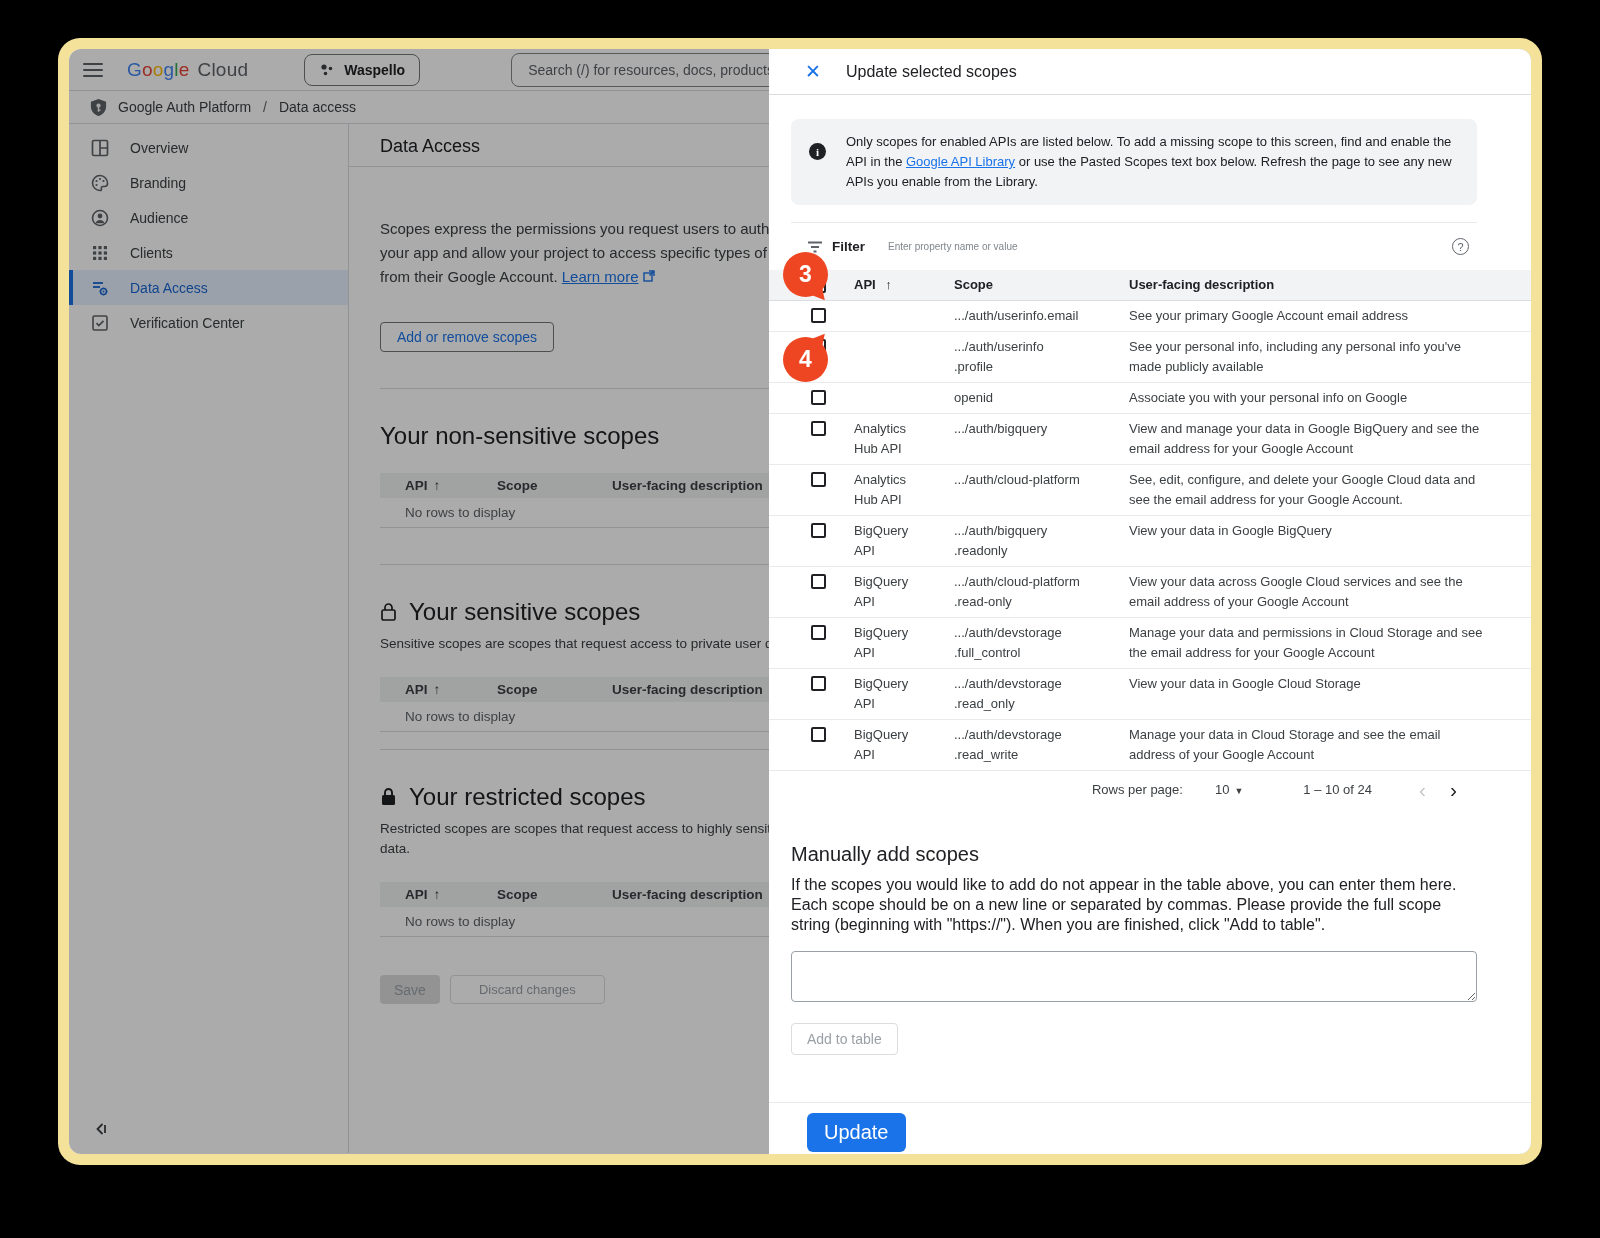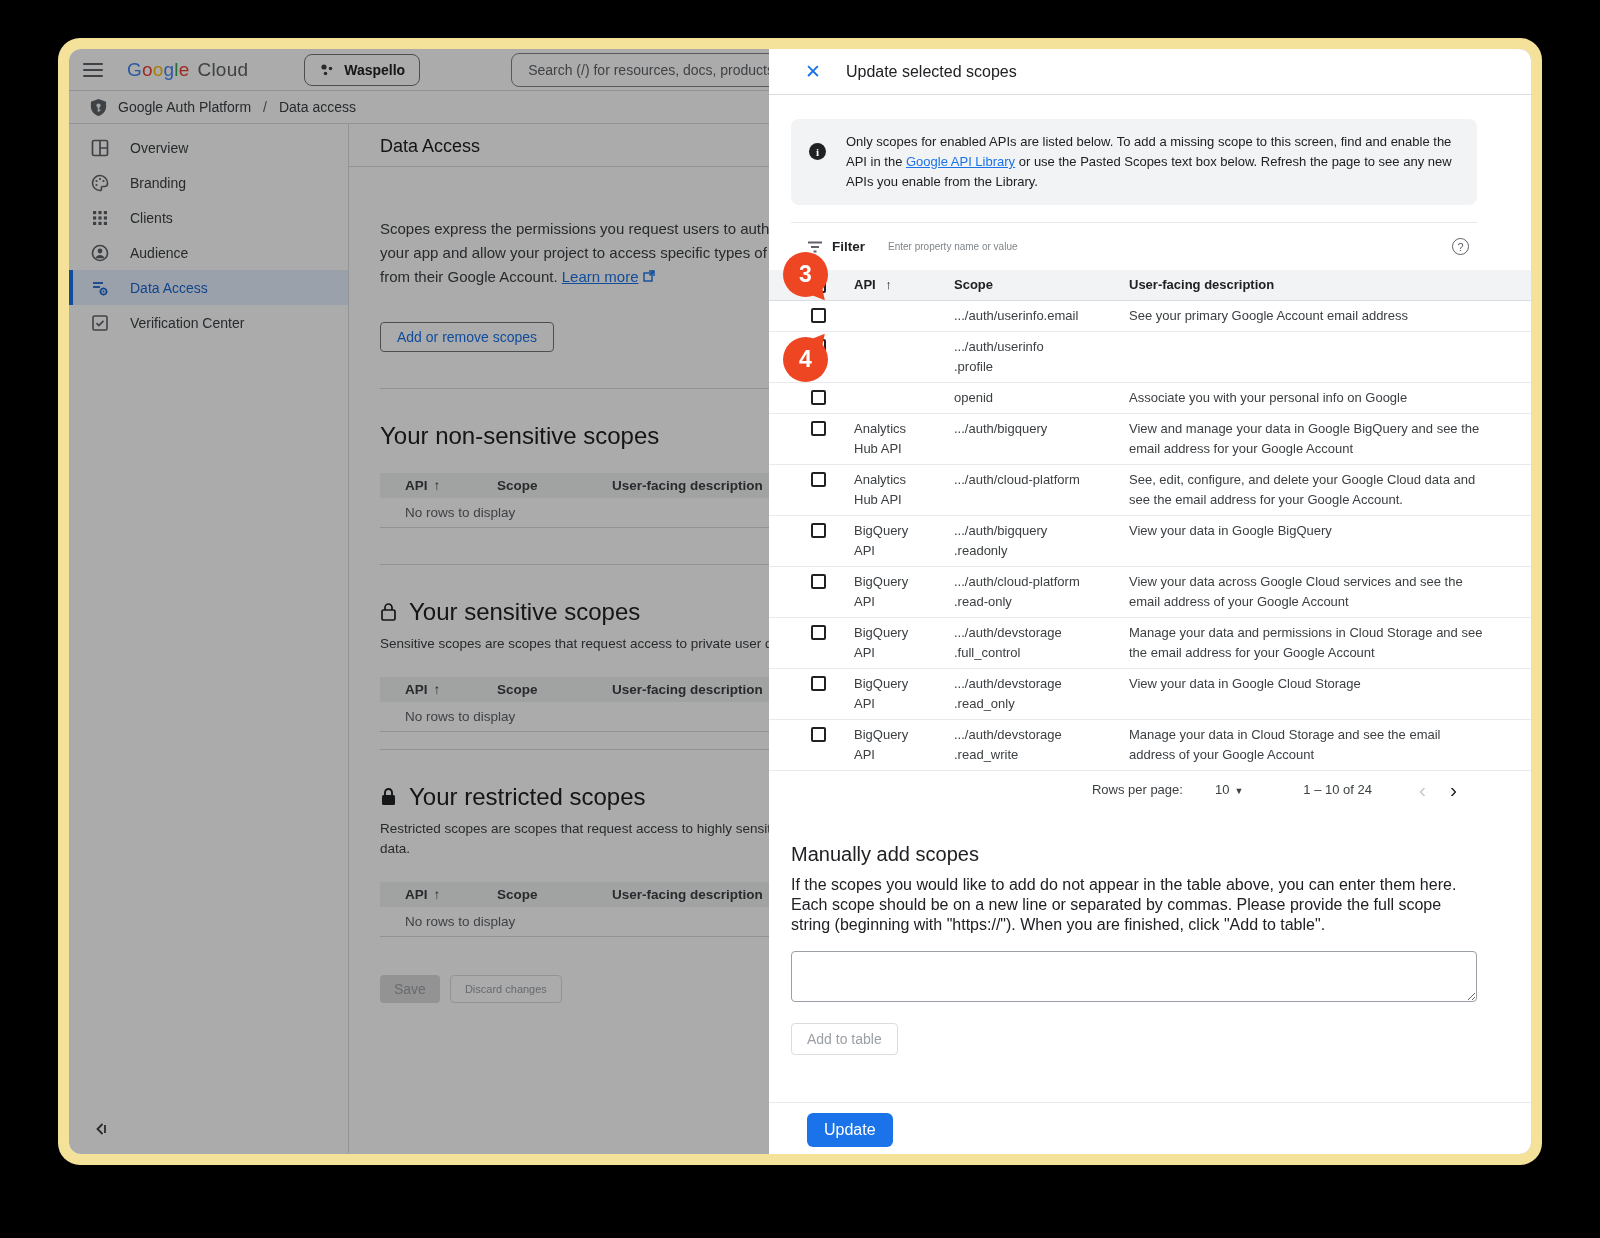--- a/index.html
+++ b/index.html
@@ -42,21 +42,21 @@
   .addscopes { margin-top:33px; display:inline-block; border:1px solid #747775; border-radius:4px; color:#1a73e8; font-weight:500; font-size:14px; padding:6px 16px; background:#fff; cursor:pointer; }
   .secrule { margin-top:36px; width:540px; border-bottom:1px solid #dadce0; }
   .sechead { margin-top:33px; font-size:24px; color:#202124; display:flex; align-items:center; gap:12px; }
   .secdesc { margin-top:8px; font-size:13.5px; color:#3c4043; width:440px; line-height:20px; }
   .mtable { margin-top:23px; width:540px; font-size:13.5px; }
   .mtable .mhead { background:#f1f3f4; height:25px; display:grid; grid-template-columns:92px 115px 1fr; align-items:center; padding-left:25px; color:#3c4043; font-weight:600; }
   .mtable .mempty { height:30px; display:flex; align-items:center; padding-left:25px; color:#5f6368; border-bottom:1px solid #dadce0; }
   .uparrow { font-weight:700; margin-left:6px; }
   .btnrow { margin-top:38px; display:flex; gap:10px; }
   .savebtn { background:#dcdcdc; border:0; border-radius:4px; color:#9aa0a6; font-size:14px; padding:6px 14px; }
-  .discardbtn { background:transparent; border:1px solid #dadce0; border-radius:4px; color:#9aa0a6; font-size:11px; padding:6px 14px; }
+  .discardbtn { background:transparent; border:1px solid #dadce0; border-radius:4px; color:#9aa0a6; font-size:13px; padding:6px 28px; }
 
   
   .panel { position:absolute; top:0; right:0; bottom:0; width:762px; background:#fff; z-index:10; }
   .phead { height:46px; display:flex; align-items:center; padding-left:36px; border-bottom:1px solid #dadce0; }
   .pclose { color:#1a73e8; font-size:19px; cursor:pointer; line-height:1; }
   .ptitle { margin-left:25px; font-size:16px; color:#202124; }
   .pcontent { padding:0 54px 0 22px; }
 
   .banner { margin-top:24px; background:#f1f3f4; border-radius:8px; padding:13px 18px; display:flex; gap:20px; }
   .infoicon { flex:0 0 17px; width:17px; height:17px; border-radius:50%; background:#202124; color:#fff; font-size:11px; font-weight:700; display:flex; align-items:center; justify-content:center; margin-top:11px; font-family:"Liberation Serif", serif; }
@@ -84,21 +84,21 @@
   .pagesel { margin-right:60px; font-weight:500; cursor:pointer; }
   .caret { font-size:9px; margin-left:5px; color:#3c4043; }
   .chev { font-size:21px; line-height:1; padding:0 12px; cursor:pointer; color:#202124; }
   .chev.dis { color:#c4c7ca; }
 
   .manhead { margin-top:36px; font-size:20px; color:#202124; }
   .manpara { margin-top:9px; font-size:16px; line-height:20px; color:#202124; }
   .manbox { margin-top:16px; width:100%; height:51px; border:1px solid #9aa0a6; border-radius:4px; resize:both; font-family:inherit; font-size:13px; padding:6px 8px; color:#202124; }
   .addtable { margin-top:17px; background:#fff; border:1px solid #dadce0; border-radius:4px; color:#9aa0a6; font-size:14px; padding:7px 15px; }
   .pfoot { margin:47px -54px 0 -22px; border-top:1px solid #e8eaed; padding:10px 0 0 38px; }
-  .updatebtn { background:#1a73e8; color:#fff; border:0; border-radius:6px; font-size:16px; font-weight:500; padding:8px 17px; cursor:pointer; }
+  .updatebtn { background:#1a73e8; color:#fff; border:0; border-radius:6px; font-size:20px; font-weight:500; padding:8px 17px; cursor:pointer; }
 
   
   .badge { position:absolute; width:45px; height:45px; border-radius:50%; background:#ee4623; color:#fff; font-size:23px; font-weight:700; display:flex; align-items:center; justify-content:center; z-index:20; }
   .badge::after { content:""; position:absolute; width:0; height:0; border-style:solid; }
   .badge.b3 { left:714px; top:203px; }
   .badge.b3::after { right:2px; bottom:-6px; border-width:14px 4px 0 12px; border-color:#ee4623 transparent transparent transparent; transform:rotate(-28deg); }
   .badge.b4 { left:714px; top:288px; }
   .badge.b4::after { right:2px; top:-6px; border-width:0 4px 14px 12px; border-color:transparent transparent #ee4623 transparent; transform:rotate(28deg); }
 
   svg { display:block; }
@@ -164,41 +164,41 @@
                 <path d="M9 1.5a7.5 7.5 0 100 15c1.2 0 1.8-.9 1.4-1.9-.4-1 .2-2.1 1.4-2.1h1.7c1.7 0 3-1.3 3-3C16.5 5 13 1.5 9 1.5z" fill="none" stroke="#5f6368" stroke-width="1.6"></path>
                 <circle cx="5.5" cy="7" r="1.1" fill="#5f6368"></circle>
                 <circle cx="9" cy="5" r="1.1" fill="#5f6368"></circle>
                 <circle cx="12.5" cy="7" r="1.1" fill="#5f6368"></circle>
                 <circle cx="5.5" cy="11" r="1.1" fill="#5f6368"></circle>
               </svg>
           <span>Branding</span>
         </div>
         <div class="sitem">
           <svg width="18" height="18" viewBox="0 0 18 18">
+                <circle cx="9" cy="9" r="7.5" fill="none" stroke="#5f6368" stroke-width="1.6"></circle>
+                <circle cx="9" cy="7" r="2.4" fill="#5f6368"></circle>
+                <path d="M4.5 14.2c.8-2.2 2.5-3.3 4.5-3.3s3.7 1.1 4.5 3.3" fill="#5f6368"></path>
+              </svg>
+          <span>Audience</span>
+        </div>
+        <div class="sitem">
+          <svg width="18" height="18" viewBox="0 0 18 18">
                 <g fill="#5f6368">
                   <rect x="2" y="2" width="3.2" height="3.2"></rect>
                   <rect x="7.4" y="2" width="3.2" height="3.2"></rect>
                   <rect x="12.8" y="2" width="3.2" height="3.2"></rect>
                   <rect x="2" y="7.4" width="3.2" height="3.2"></rect>
                   <rect x="7.4" y="7.4" width="3.2" height="3.2"></rect>
                   <rect x="12.8" y="7.4" width="3.2" height="3.2"></rect>
                   <rect x="2" y="12.8" width="3.2" height="3.2"></rect>
                   <rect x="7.4" y="12.8" width="3.2" height="3.2"></rect>
                   <rect x="12.8" y="12.8" width="3.2" height="3.2"></rect>
                 </g>
               </svg>
           <span>Clients</span>
-        </div>
-        <div class="sitem">
-          <svg width="18" height="18" viewBox="0 0 18 18">
-                <circle cx="9" cy="9" r="7.5" fill="none" stroke="#5f6368" stroke-width="1.6"></circle>
-                <circle cx="9" cy="7" r="2.4" fill="#5f6368"></circle>
-                <path d="M4.5 14.2c.8-2.2 2.5-3.3 4.5-3.3s3.7 1.1 4.5 3.3" fill="#5f6368"></path>
-              </svg>
-          <span>Audience</span>
         </div>
         <div class="sitem sel">
           <svg width="18" height="18" viewBox="0 0 18 18">
                 <g stroke="#1967d2" stroke-width="1.8">
                   <line x1="2" y1="4" x2="12" y2="4"></line>
                   <line x1="2" y1="8" x2="9" y2="8"></line>
                 </g>
                 <circle cx="12.5" cy="12.5" r="3" fill="none" stroke="#1967d2" stroke-width="1.6"></circle>
                 <circle cx="12.5" cy="12.5" r="1" fill="#1967d2"></circle>
                 <g stroke="#1967d2" stroke-width="1.4">
@@ -343,20 +343,21 @@
               </span>
           <span class="desccell">See your primary Google Account email address</span>
         </div>
         <div class="prow">
           <span class="cb"></span>
           <span class="apicell"><span></span></span>
           <span class="scopecell">
                 <span>.../auth/userinfo</span>
                 <span>.profile</span>
               </span>
+          <span class="desccell">See your personal info, including any personal info you've made publicly available</span>
         </div>
         <div class="prow">
           <span class="cb"></span>
           <span class="apicell"><span></span></span>
           <span class="scopecell">
                 <span>openid</span>
                 <span></span>
               </span>
           <span class="desccell">Associate you with your personal info on Google</span>
         </div>

